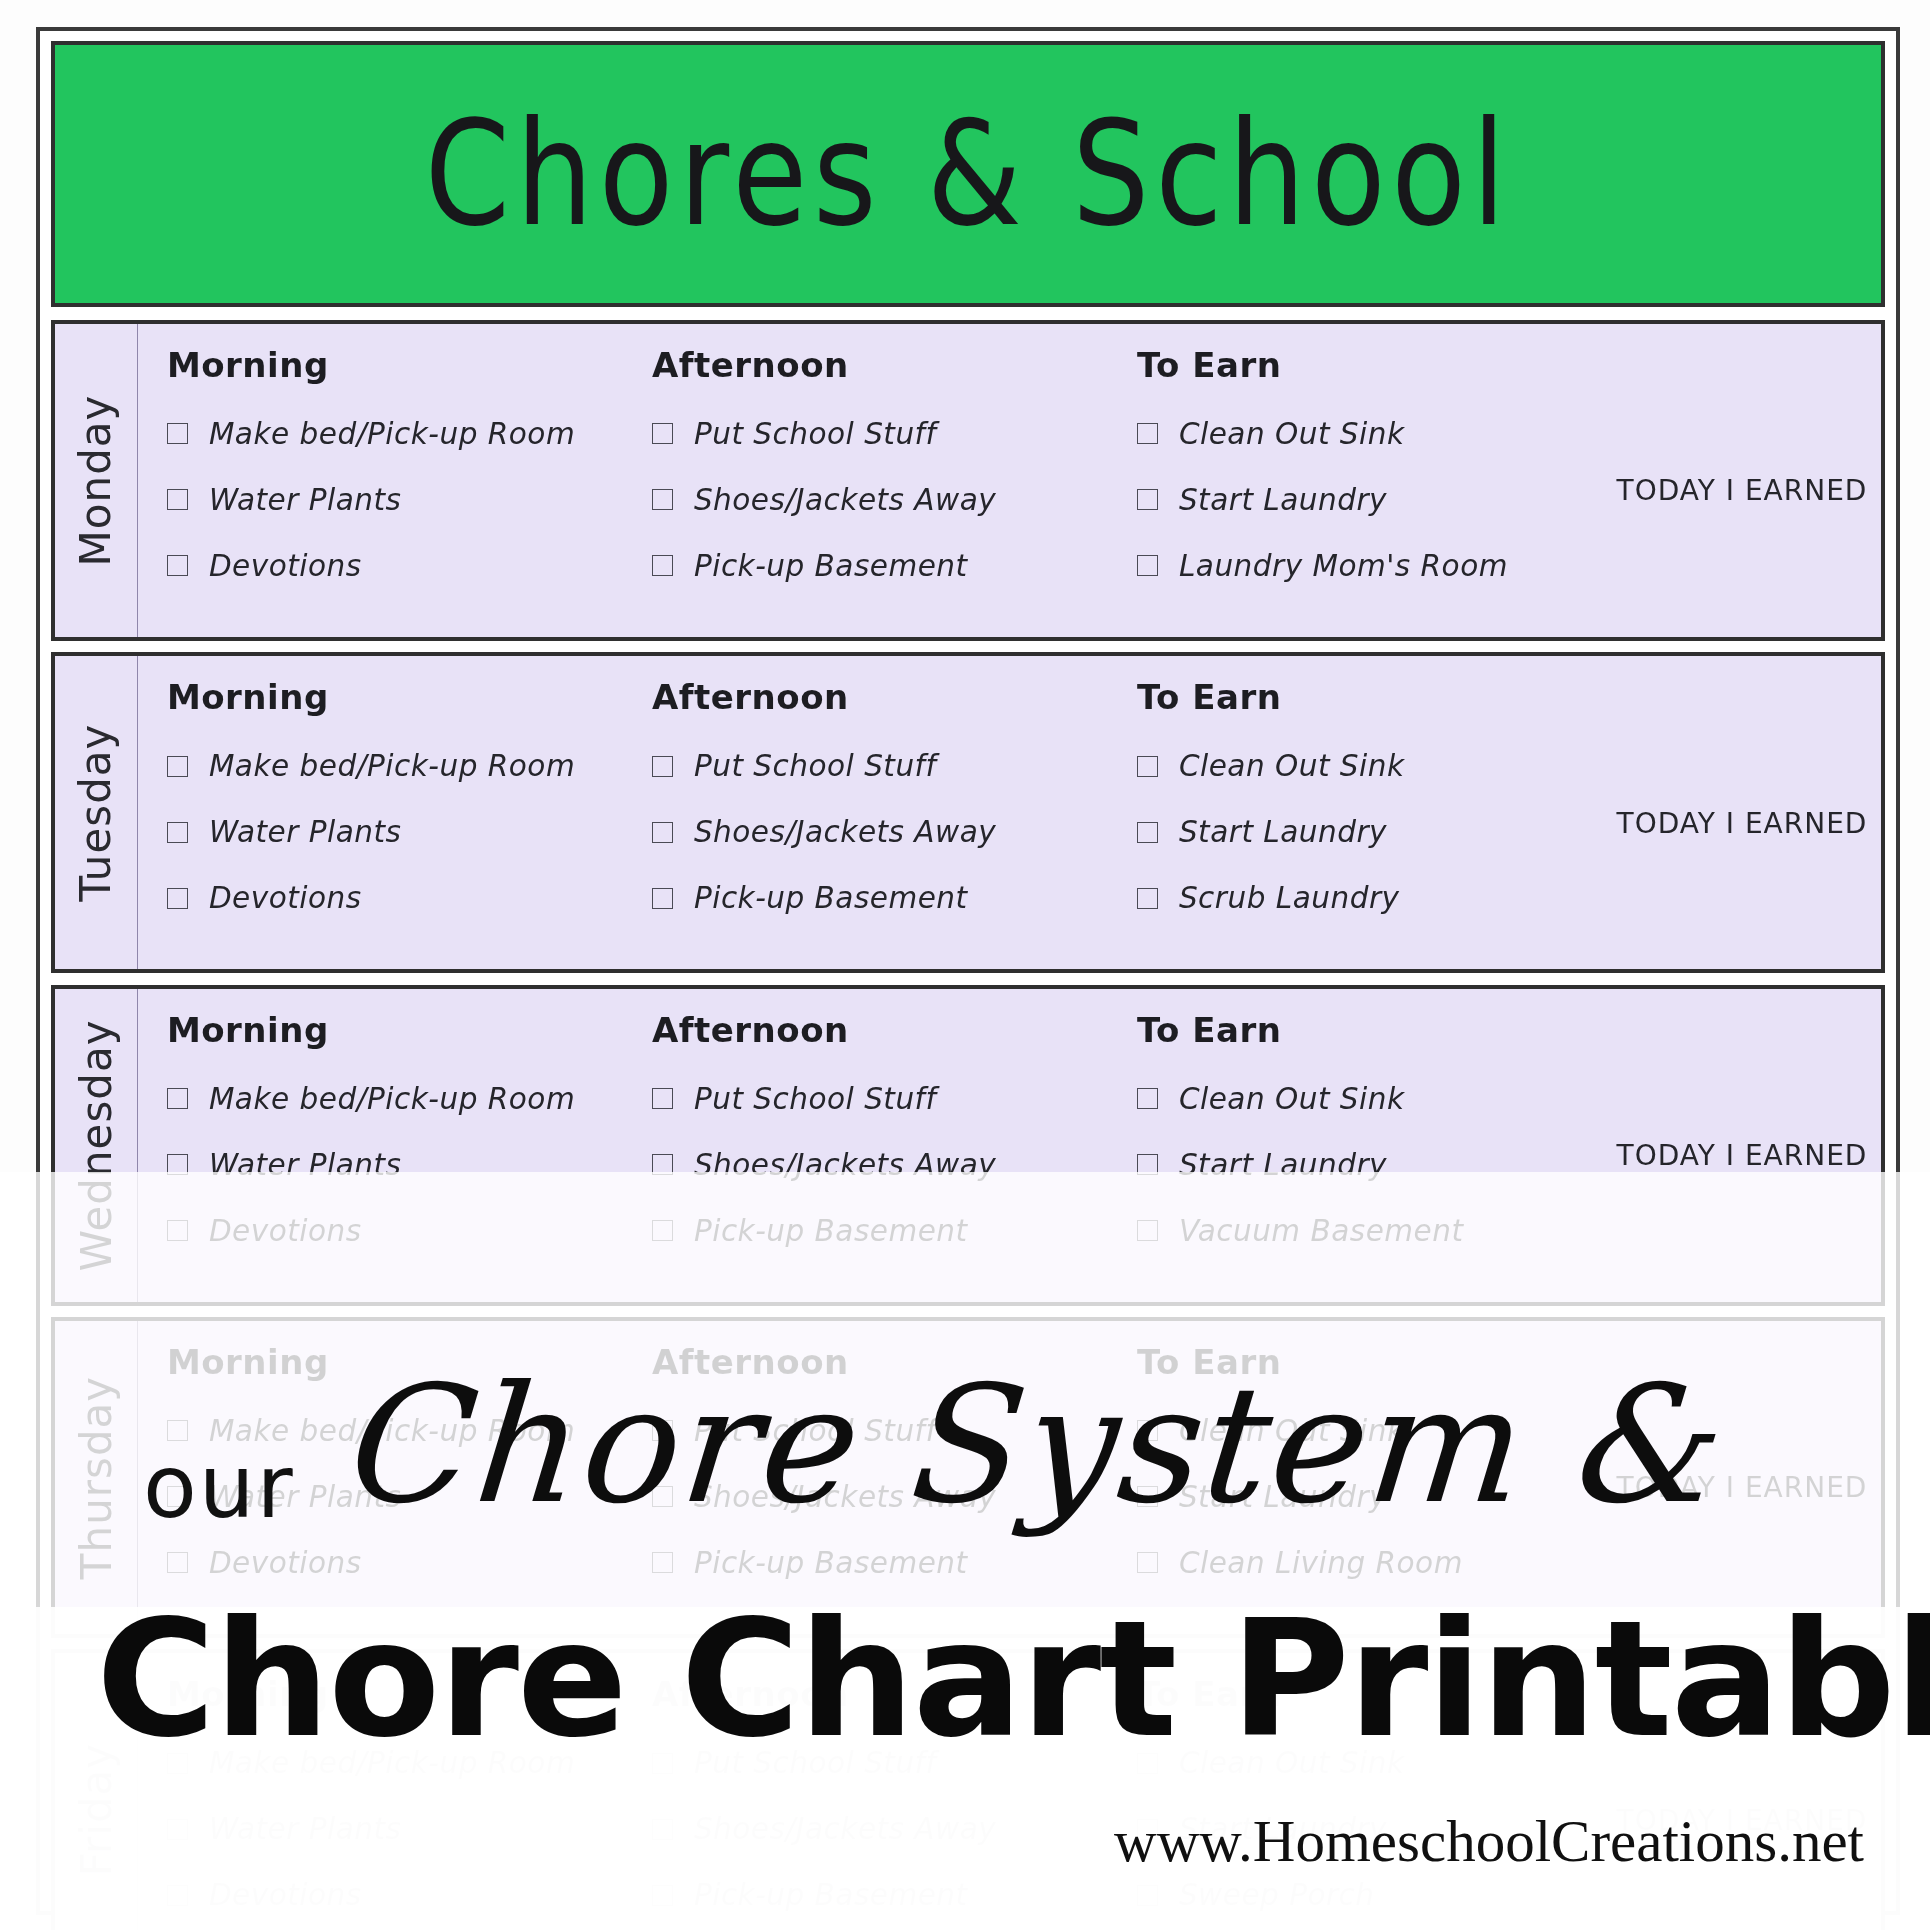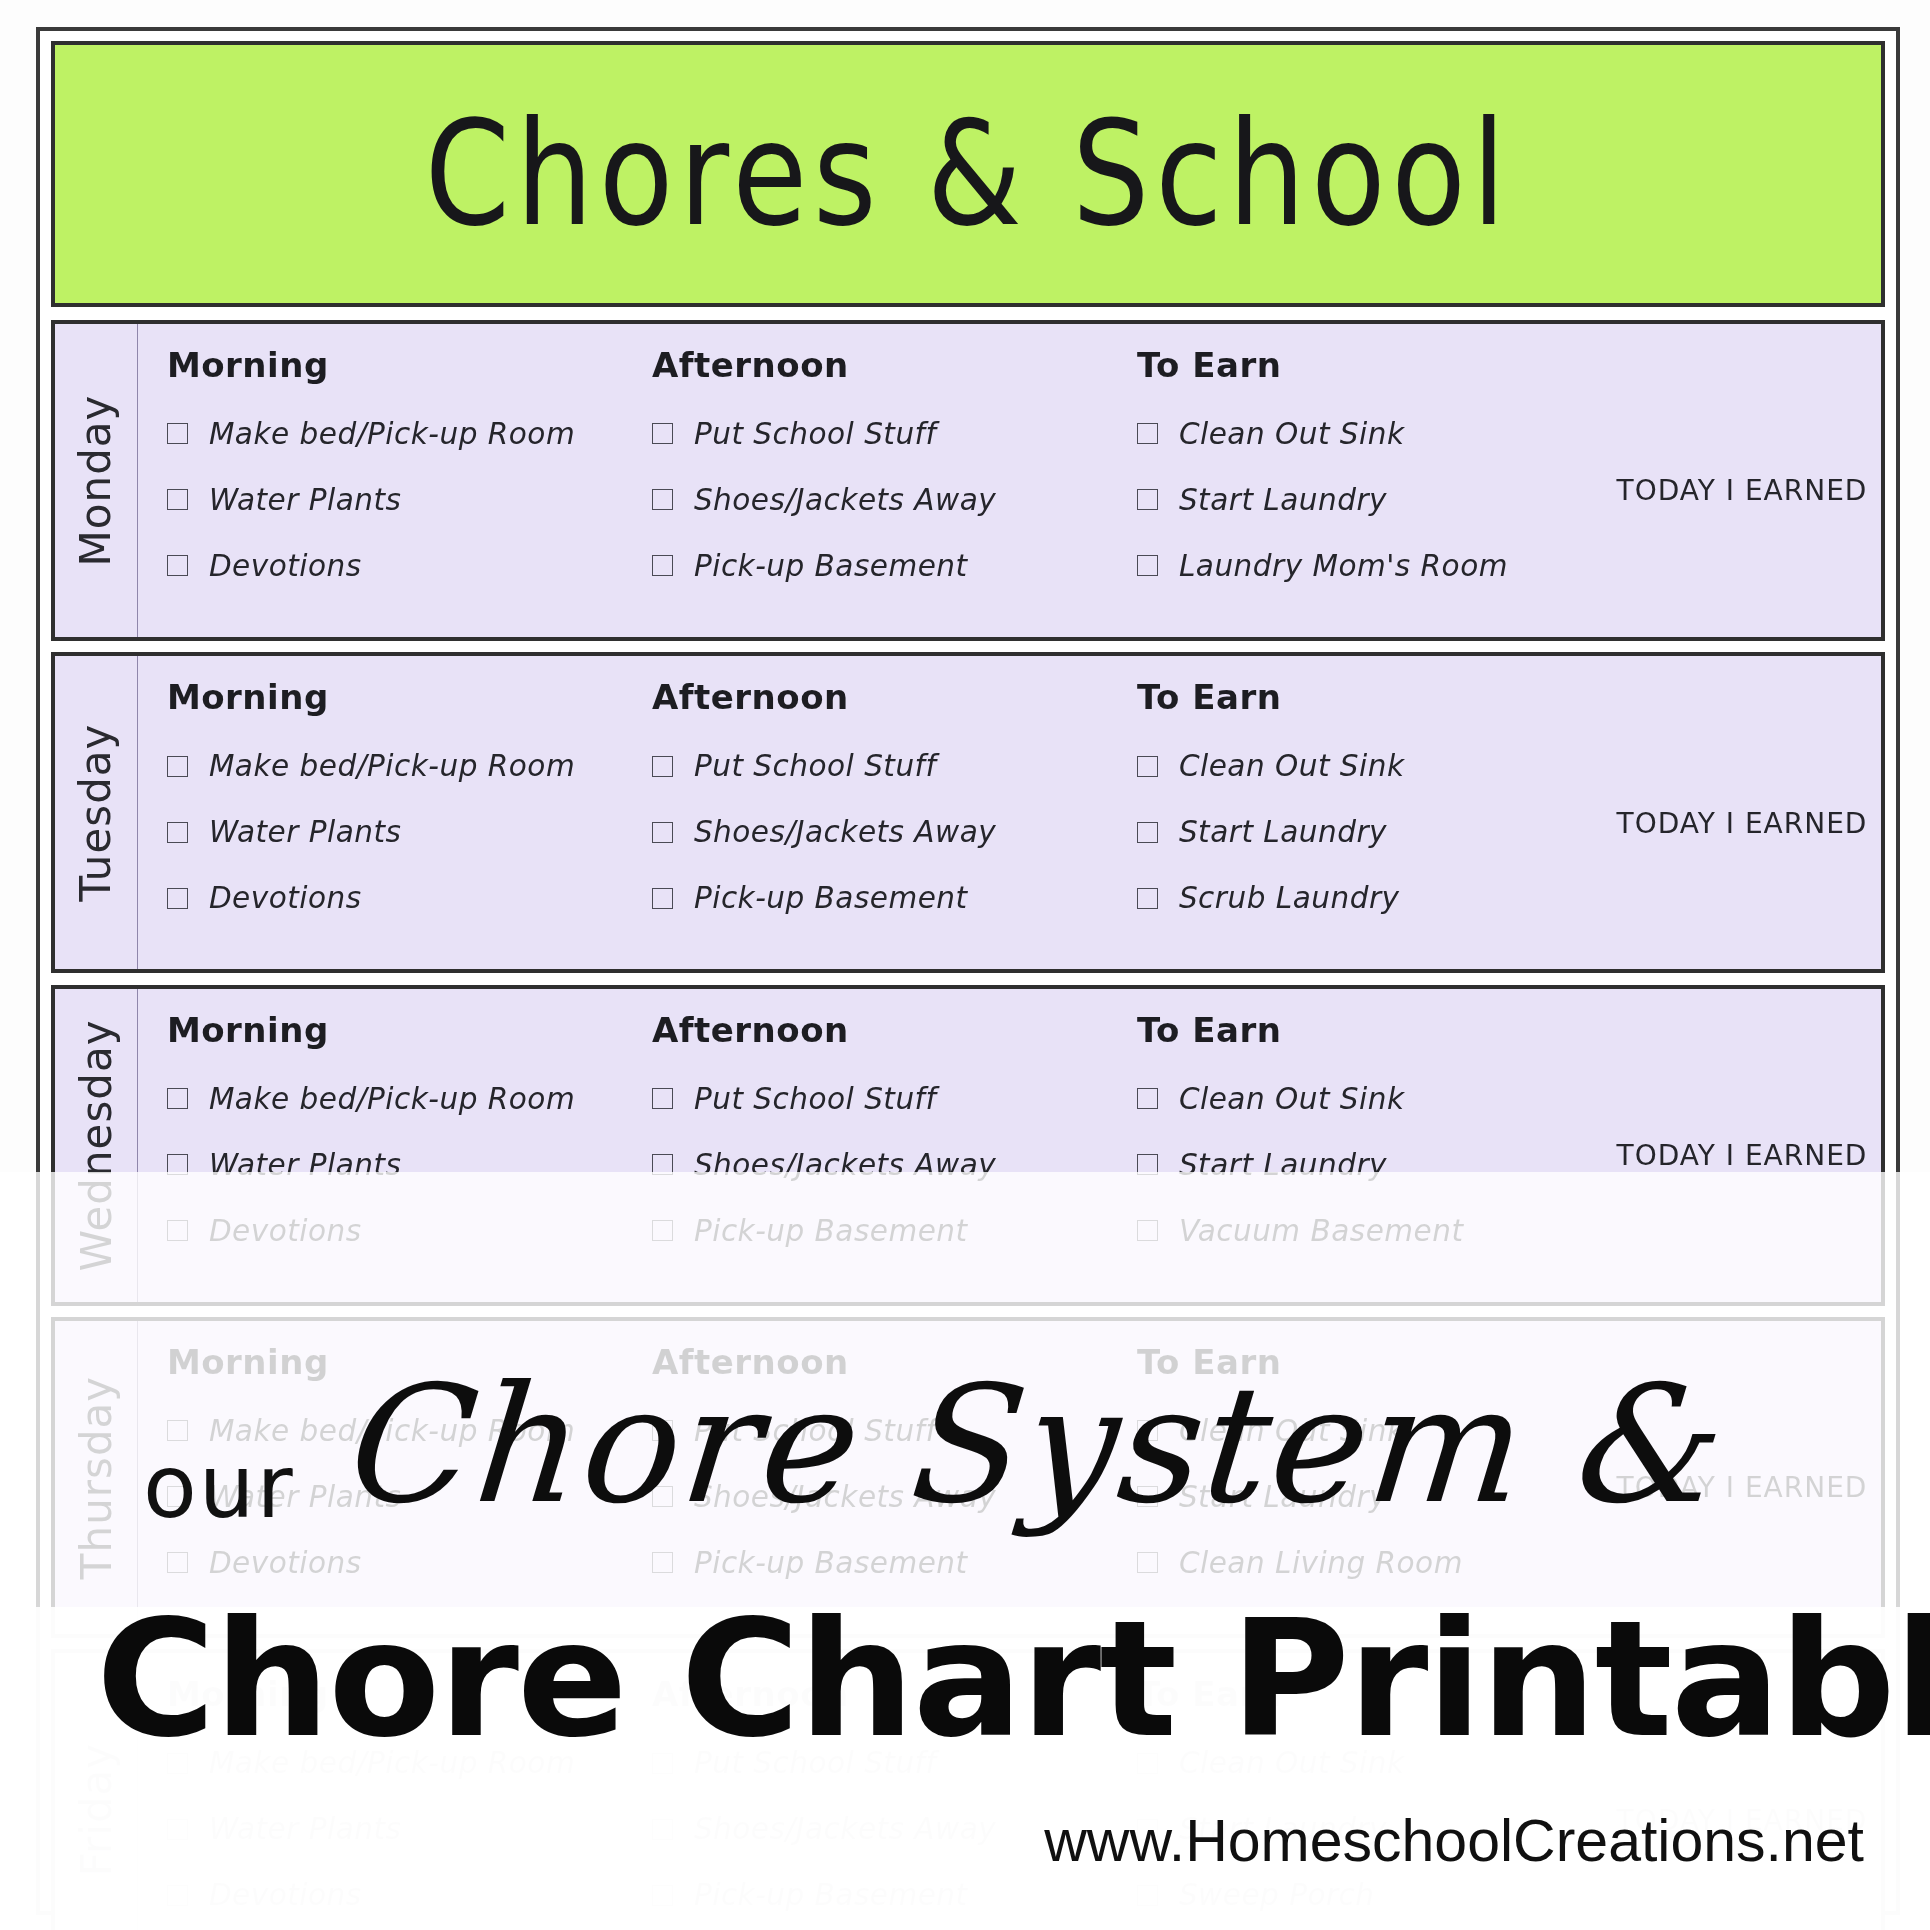--- a/index.html
+++ b/index.html
@@ -30,21 +30,21 @@
     width: 1864px;
     height: 1888px;
     background: #ffffff;
     border: 4.8px solid #3a3a3a;
     box-sizing: border-box;
     padding: 9.5px 11.4px 0 11.4px;
   }
 
   .title-box {
     height: 266px;
-    background: #bef264;
+    background: #22c55e;
     border: 4.8px solid #2f2f2f;
     box-sizing: border-box;
     display: flex;
     align-items: center;
     justify-content: center;
     margin-bottom: 13.3px;
   }
   .title-text {
     font-family: "DejaVu Sans", sans-serif;
     font-size: 122px;
@@ -193,21 +193,21 @@
     color: #0a0a0a;
     letter-spacing: -1.9px;
     transform: scaleX(1.02);
     white-space: nowrap;
   }
 
   .ov-url {
     position: absolute;
     right: 67px;
     top: 1807px;
-    font-family: Liberation Sans, sans-serif;
+    font-family: Liberation Serif, serif;
     font-size: 59px;
     color: #101010;
     white-space: nowrap;
     text-align: center;
   }
 
   
 </style>
 </head>
 <body>

